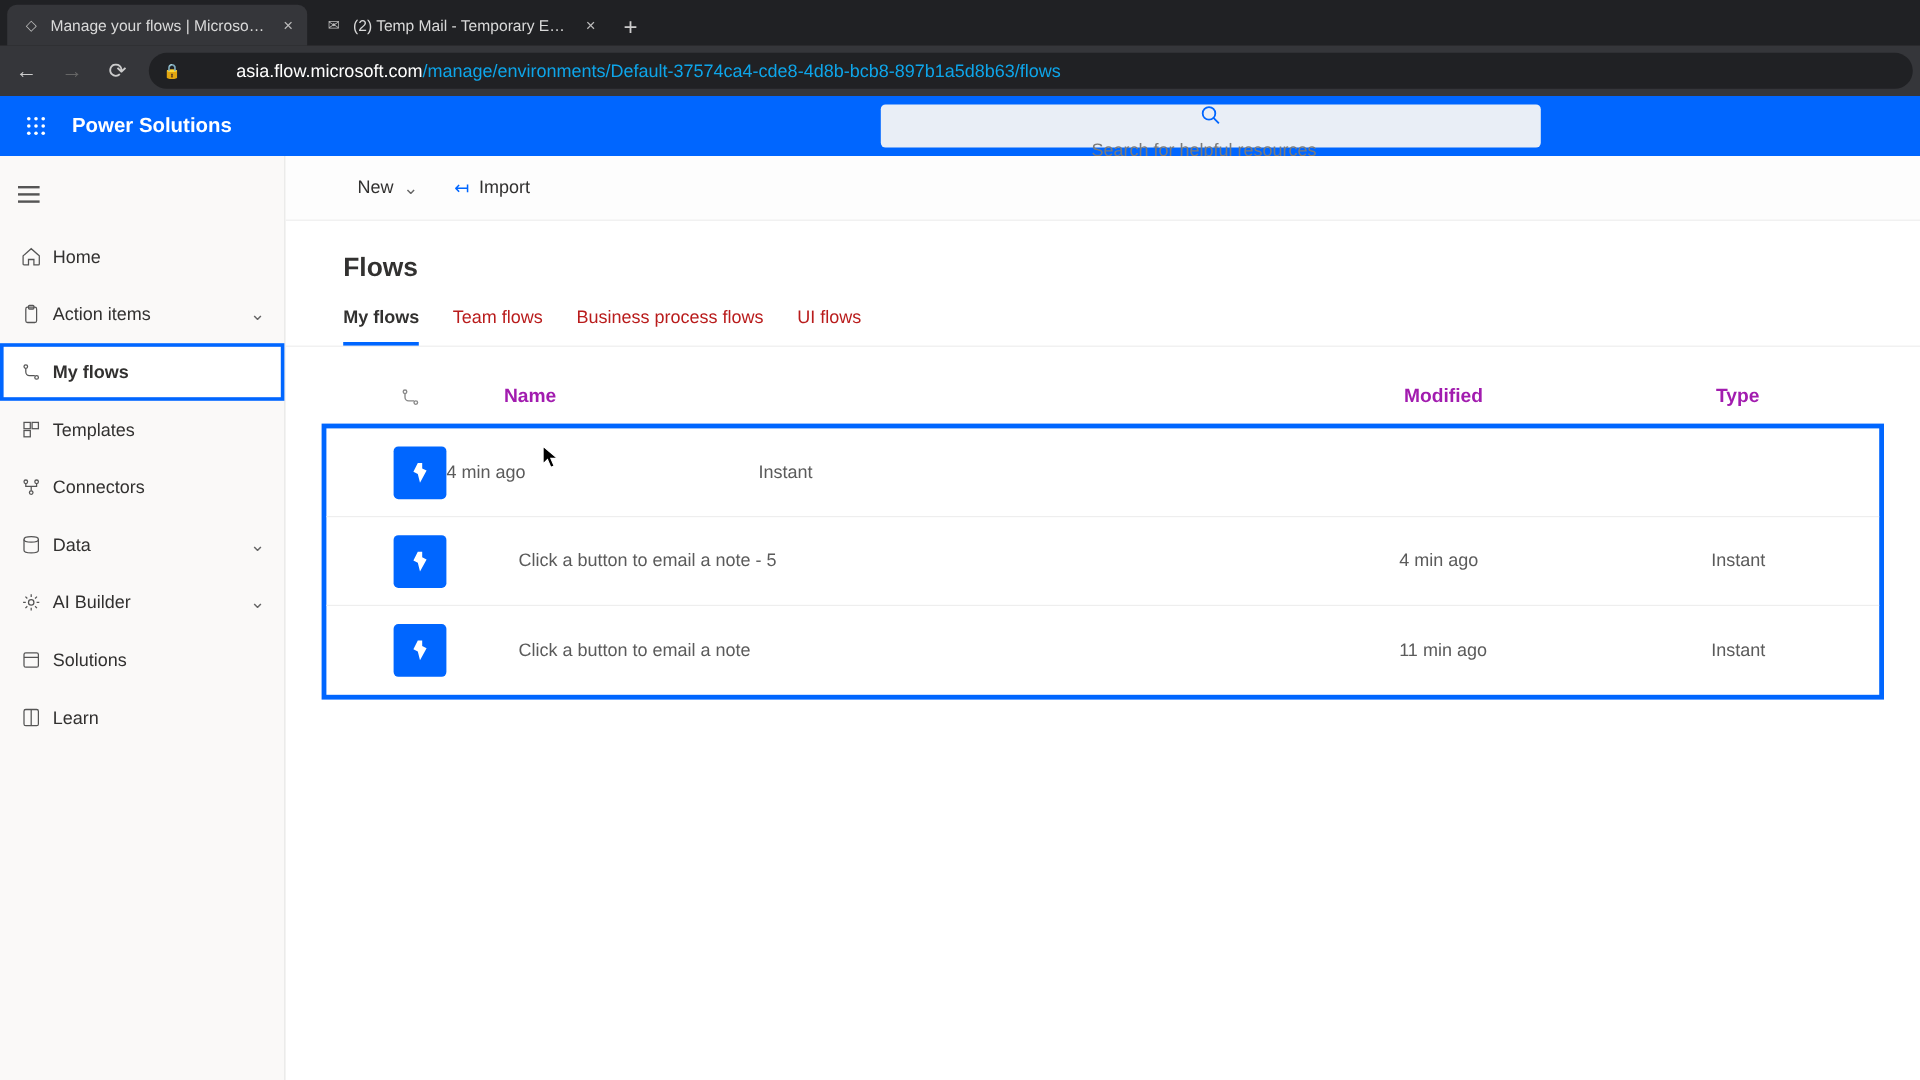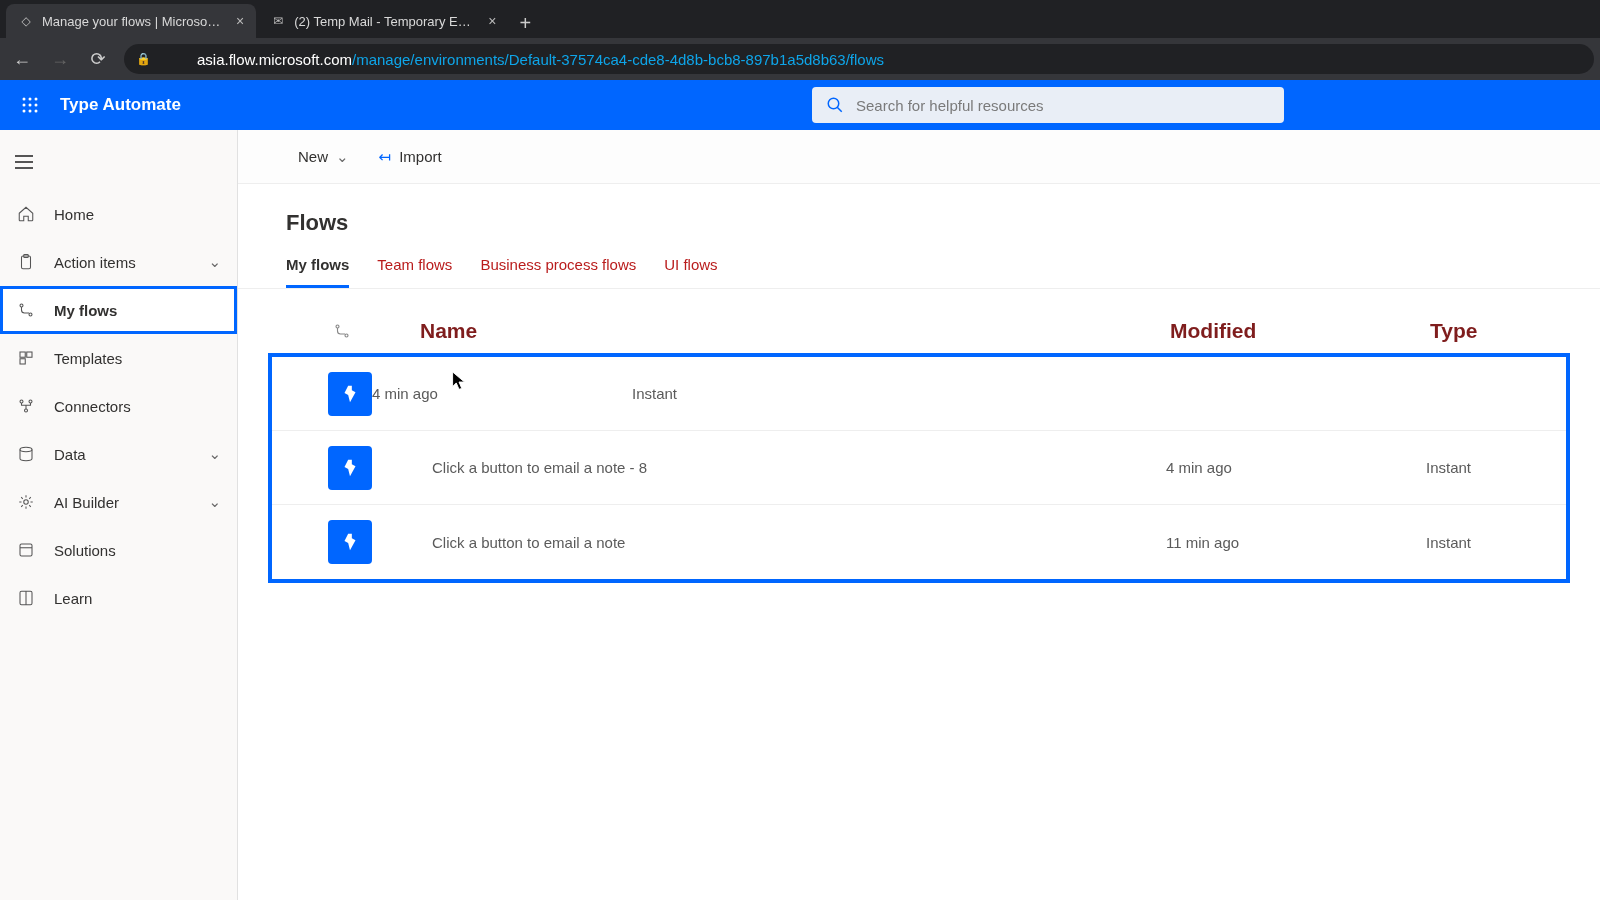--- a/index.html
+++ b/index.html
@@ -22,35 +22,35 @@
   .url-bar .lock { font-size: 12px; color: #bbb; }
   .url-bar .domain { color: #fff; margin-left: 36px; }
   .url-bar .path { color: #0ea5e9; }
 
   
   .app-header { width: 100%; height: 50px; background: #0066ff; display: flex; align-items: center; padding: 0 16px; color: #fff; }
   .waffle { width: 28px; height: 28px; display: flex; align-items: center; justify-content: center; cursor: pointer; margin-right: 16px; }
   .waffle svg { width: 18px; height: 18px; fill: #fff; }
   .brand { font-size: 17px; font-weight: 600; }
   .search-wrap { margin-left: auto; margin-right: 300px; }
-  .search-box { width: 472px; height: 36px; background: #e9eef6; border-radius: 4px; display: flex; align-items: center; padding: 0 14px; gap: 12px; }
+  .search-box { width: 550px; height: 36px; background: #e9eef6; border-radius: 4px; display: flex; align-items: center; padding: 0 14px; gap: 12px; flex-direction: column; }
   .search-box input { border: none; outline: none; background: transparent; flex: 1; font-size: 15px; color: #555; }
   .search-box input::placeholder { color: #7a7a7a; }
   .search-icon { color: #0066ff; display: flex; }
 
   
   .app-body { display: flex; height: calc(100% - 80px - 50px); width: 100%; background: #faf9f8; }
   .sidebar { width: 238px; background: #faf9f8; border-right: 1px solid #e1e1e1; padding-top: 8px; }
   .hamburger { width: 48px; height: 48px; display: flex; align-items: center; justify-content: center; cursor: pointer; margin-bottom: 4px; }
   .hamburger span { width: 18px; height: 2px; background: #555; position: relative; display: block; }
   .hamburger span::before, .hamburger span::after { content: ""; position: absolute; left: 0; width: 18px; height: 2px; background: #555; }
   .hamburger span::before { top: -6px; }
   .hamburger span::after { top: 6px; }
 
-  .nav-item { height: 48px; display: flex; align-items: center; padding: 0 16px; gap: 18px; cursor: pointer; color: #323130; font-size: 15px; position: relative; }
+  .nav-item { height: 48px; display: flex; align-items: center; padding: 0 16px; gap: 8px; cursor: pointer; color: #323130; font-size: 15px; position: relative; }
   .nav-item.active { font-weight: 600; }
   .nav-item.highlight { outline: 3px solid #0066ff; outline-offset: -3px; background: #fff; }
   .nav-item .chev { margin-left: auto; color: #666; }
   .nav-icon { width: 20px; display: flex; justify-content: center; color: #555; }
   .nav-icon svg { width: 18px; height: 18px; fill: none; stroke: #555; stroke-width: 1.4; }
 
   
   .content { flex: 1; display: flex; flex-direction: column; background: #fff; overflow: auto; }
   .command-bar { height: 54px; display: flex; align-items: center; padding-left: 60px; gap: 30px; border-bottom: 1px solid #eee; background: #fdfdfd;}
   .cmd { display: flex; align-items: flex-start; gap: 8px; color: #323130; font-size: 15px; cursor: pointer; }
@@ -59,21 +59,21 @@
 
   .page-heading { padding: 26px 0 20px 48px; font-size: 22px; font-weight: 600; color: #323130; }
 
   
   .tabs { display: flex; gap: 28px; padding-left: 48px; border-bottom: 1px solid #eee; }
   .tab-item { padding-bottom: 12px; font-size: 15px; color: #b91c1c; cursor: pointer; border-bottom: 3px solid transparent; }
   .tab-item.active { font-weight: 600; color: #323130; border-bottom-color: #0066ff; }
 
   
   .table-wrap { padding: 20px 30px 0 30px; position: relative; }
-  .list-header { display: flex; align-items: center; height: 44px; padding: 0 20px 0 56px; color: #7f1d1d; font-size: 21px; font-weight: 600; }
+  .list-header { display: flex; align-items: center; height: 44px; padding: 0 20px 0 56px; color: #a21caf; font-size: 16px; font-weight: 600; }
   .col-flow-icon { width: 36px; display:flex; justify-content:center; }
   .col-name { flex: 1; padding-left: 60px; }
   .col-modified { width: 260px; }
   .col-type { width: 120px; }
 
   .rows-highlight { border: 4px solid #0066ff; }
   .row { display: flex; align-items: center; height: 74px; border-bottom: 1px solid #eee; padding: 0 20px 0 56px; color: #5b5b5b; font-size: 15px; }
   .row:last-child { border-bottom: none; }
   .flow-badge { width: 44px; height: 44px; border-radius: 4px; background: #0066ff; display: flex; align-items: center; justify-content: center; }
   .flow-badge svg { width: 22px; height: 22px; fill: #fff; }
@@ -121,21 +121,21 @@
         <circle cx="12" cy="4" r="2"></circle>
         <circle cx="20" cy="4" r="2"></circle>
         <circle cx="4" cy="12" r="2"></circle>
         <circle cx="12" cy="12" r="2"></circle>
         <circle cx="20" cy="12" r="2"></circle>
         <circle cx="4" cy="20" r="2"></circle>
         <circle cx="12" cy="20" r="2"></circle>
         <circle cx="20" cy="20" r="2"></circle>
       </svg>
   </div>
-  <div class="brand">Type Automate</div>
+  <div class="brand">Power Solutions</div>
   <div class="search-wrap">
     <div class="search-box">
       <span class="search-icon">
         <svg width="18" height="18" viewBox="0 0 24 24" fill="none" stroke="#0066ff" stroke-width="2">
             <circle cx="10" cy="10" r="7"></circle>
             <line x1="21" y1="21" x2="15" y2="15"></line>
           </svg>
       </span>
       <input type="text" placeholder="Search for helpful resources" style="">
     </div>
@@ -291,21 +291,21 @@
           </span>
           <span class="col-modified">4 min ago</span>
           <span class="col-type">Instant</span>
         </div>
         <div class="row">
           <span class="flow-badge">
             <svg viewBox="0 0 24 24">
                 <path d="M10 3h4v5l4 2-6 11-2-8-4-2z"></path>
               </svg>
           </span>
-          <span class="col-name">Click a button to email a note - 8</span>
+          <span class="col-name">Click a button to email a note - 5</span>
           <span class="col-modified">4 min ago</span>
           <span class="col-type">Instant</span>
         </div>
         <div class="row">
           <span class="flow-badge">
             <svg viewBox="0 0 24 24">
                 <path d="M10 3h4v5l4 2-6 11-2-8-4-2z"></path>
               </svg>
           </span>
           <span class="col-name">Click a button to email a note</span>

